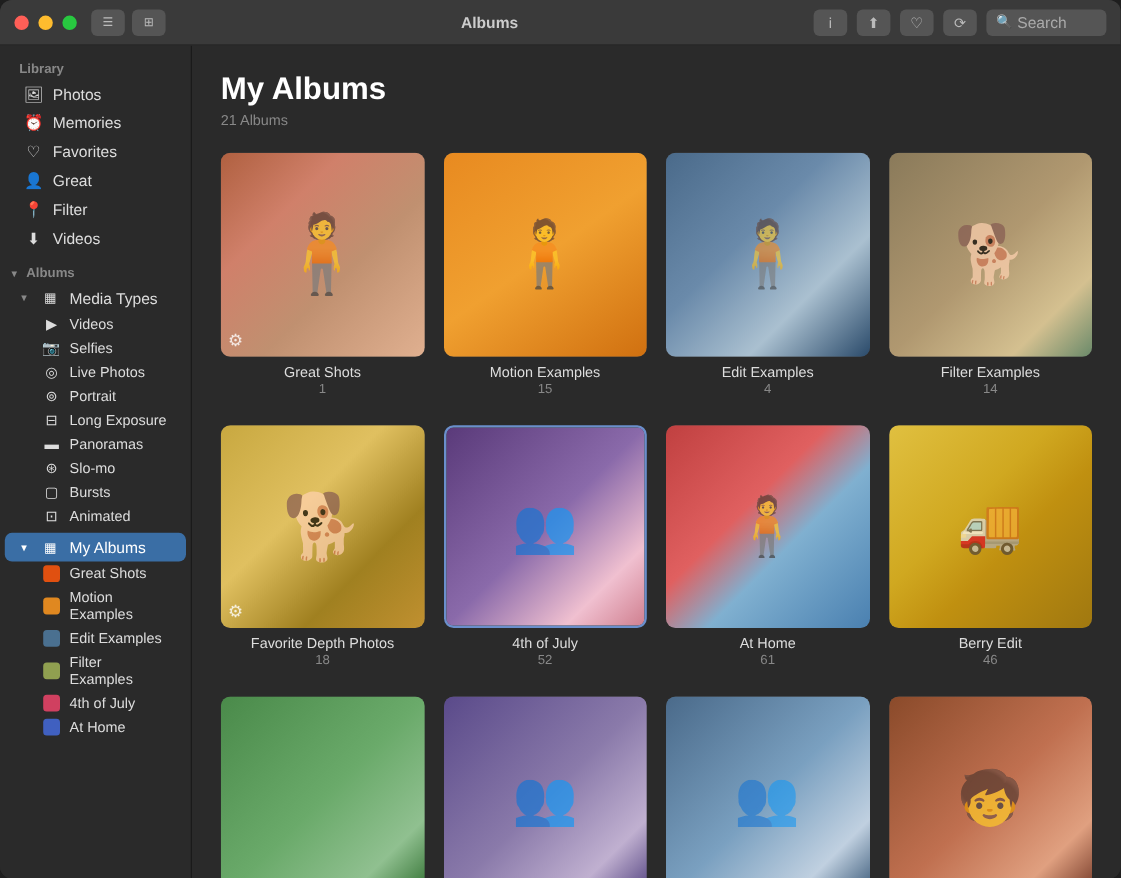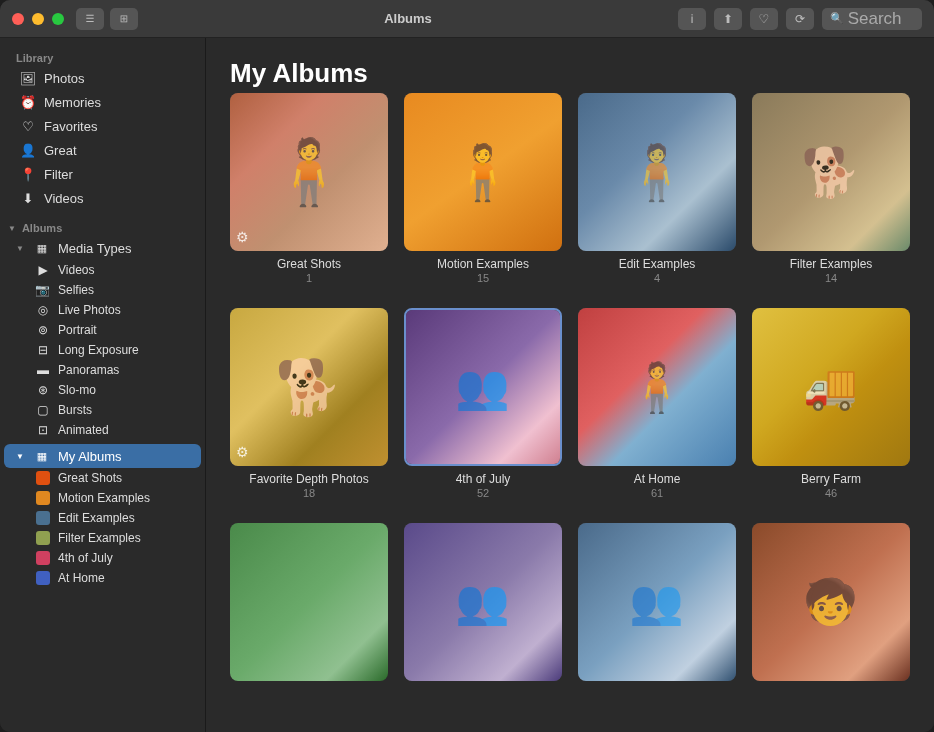--- a/index.html
+++ b/index.html
@@ -82,21 +82,21 @@
       color: #aaa;
       font-size: 11px;
     }
     .main-content {
       display: flex;
       flex: 1;
       overflow: hidden;
     }
     
     .sidebar {
-      width: 206px;
+      width: 160px;
       background: #2a2a2a;
       border-right: 1px solid #1a1a1a;
       flex-shrink: 0;
       overflow-y: auto;
       padding: 8px 0;
     }
     .sidebar::-webkit-scrollbar { width: 6px; }
     .sidebar::-webkit-scrollbar-thumb { background: #555; border-radius: 3px; }
     .section-header {
       color: #888;
@@ -245,21 +245,21 @@
     <div class="titlebar-center">
       <span>Albums</span>
     </div>
     <div class="titlebar-controls">
       <div class="titlebar-btn">ℹ</div>
       <div class="titlebar-btn">⬆</div>
       <div class="titlebar-btn">♡</div>
       <div class="titlebar-btn">⟳</div>
       <div class="search-bar">
         <span>🔍</span>
-        <span style="color:#aaa;font-size:17px;">Search</span>
+        <span style="color:#aaa;font-size:13px;">Search</span>
       </div>
     </div>
   </div>
 
   <div class="main-content">
 
     <div class="sidebar">
       <div class="section-header">Library</div>
 
       <div class="sidebar-item">
@@ -364,20 +364,21 @@
         </div>
         <div class="sidebar-sub-item">
           <div class="thumb-mini" style="background:#4060c0;border-radius:3px;width:14px;height:14px;flex-shrink:0;"></div>
           <span>At Home</span>
         </div>
       </div>
     </div>
 
     <div class="main-area">
       <h1 class="page-title">My Albums</h1>
+      <p class="album-count">21 Albums</p>
 
       <div class="albums-grid">
 
         <div class="album-card">
           <div class="album-thumb">
             <div style="width:100%;height:100%;background:linear-gradient(135deg,#b06040 0%,#d0806a 30%,#c09070 60%,#e0b090 100%);position:relative;">
 
               <div style="position:absolute;bottom:0;left:0;right:0;top:0;display:flex;align-items:center;justify-content:center;font-size:64px;opacity:0.7;">🧍</div>
             </div>
             <div class="gear-overlay">⚙</div>
@@ -446,21 +447,21 @@
           <div class="album-name">At Home</div>
           <div class="album-count-num">61</div>
         </div>
 
         <div class="album-card">
           <div class="album-thumb">
             <div style="width:100%;height:100%;background:linear-gradient(135deg,#e0c040 0%,#d0a820 40%,#c09010 60%,#a07810 100%);position:relative;">
               <div style="position:absolute;bottom:0;left:0;right:0;top:0;display:flex;align-items:center;justify-content:center;font-size:44px;opacity:0.7;">🚚</div>
             </div>
           </div>
-          <div class="album-name">Berry Farm</div>
+          <div class="album-name">Berry Edit</div>
           <div class="album-count-num">46</div>
         </div>
 
         <div class="album-card">
           <div class="album-thumb">
             <div style="width:100%;height:100%;background:linear-gradient(135deg,#4a8a4a 0%,#6aaa6a 50%,#90c090 80%,#2a6a2a 100%);"></div>
           </div>
           <div class="album-name"></div>
           <div class="album-count-num"></div>
         </div>

